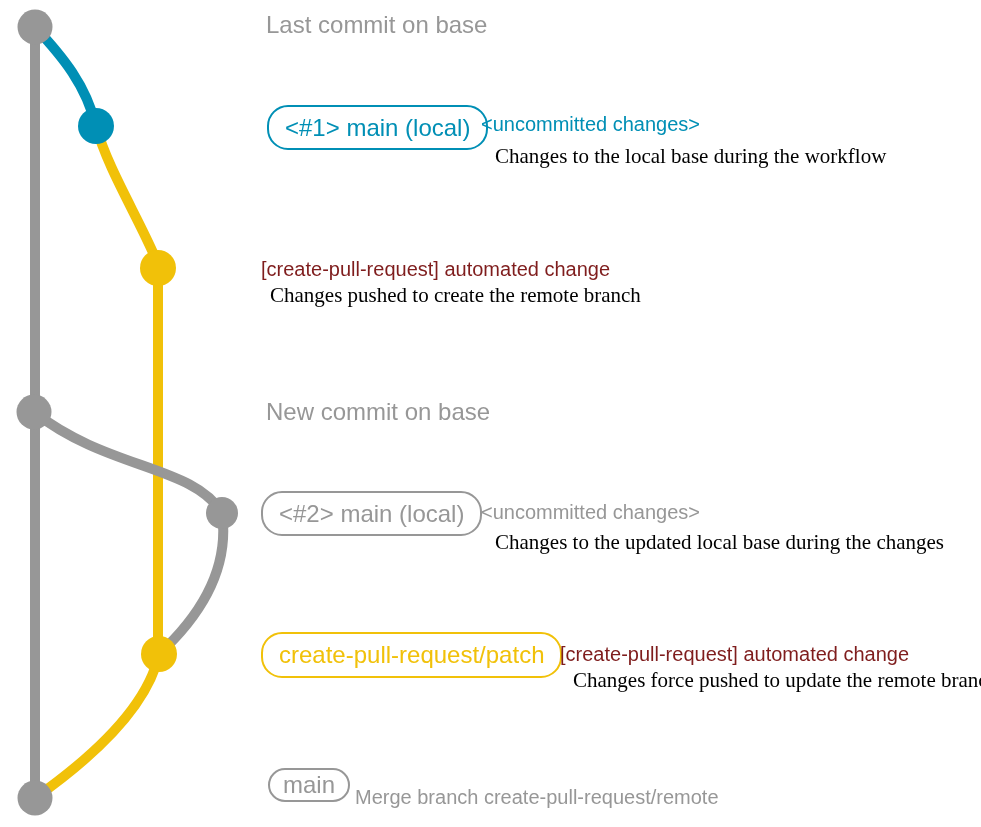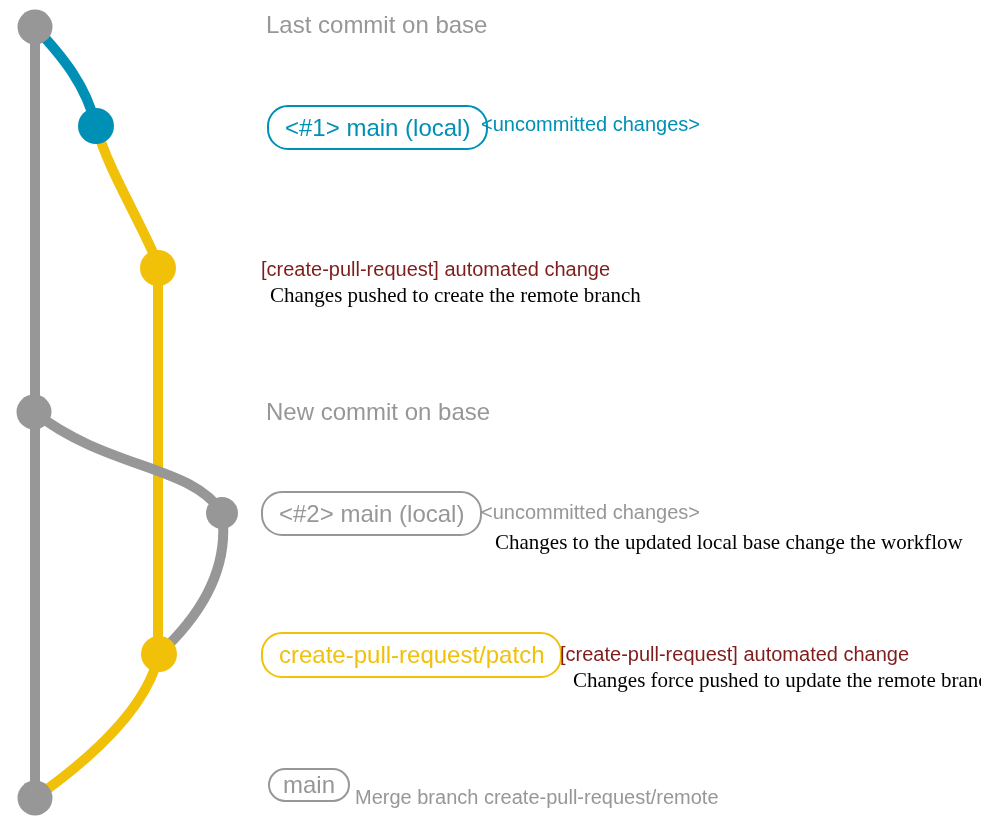--- a/index.html
+++ b/index.html
@@ -89,31 +89,32 @@
     <circle cx="151" cy="654" r="18" fill="#f1c109"></circle>
     <circle cx="27" cy="798" r="17.5" fill="#979797"></circle>
   </svg>
 
   <div class="abs annotation" style="left:258px; top:12px;">Last commit on base</div>
 
   <div class="abs tag blue" style="left:259px; top:105px;">
     <span>&lt;#1&gt; main (local)</span>
   </div>
   <div class="abs title blue" style="left:473px; top:111px;">&lt;uncommitted changes&gt;</div>
+  <div class="abs msg" style="left:487px; top:144px;">Changes to the local base during the workflow</div>
 
   <div class="abs title yellow" style="left:253px; top:256px;">[create-pull-request] automated change</div>
   <div class="abs annotation" style="left:258px; top:399px;">New commit on base</div>
 
   <div class="abs msg" style="left:262px; top:283px;">Changes pushed to create the remote branch</div>
 
   <div class="abs tag gray" style="left:253px; top:491px;">
     <span>&lt;#2&gt; main (local)</span>
   </div>
   <div class="abs title gray" style="left:473px; top:499px;">&lt;uncommitted changes&gt;</div>
-  <div class="abs msg" style="left:487px; top:530px;">Changes to the updated local base change the workflow</div>
+  <div class="abs msg" style="left:487px; top:530px;">Changes to the updated local base during the changes</div>
 
   <div class="abs tag yellow" style="left:253px; top:632px; height:46px;">
     <span>create-pull-request/patch</span>
   </div>
   <div class="abs title yellow" style="left:552px; top:641px;">[create-pull-request] automated change</div>
   <div class="abs msg" style="left:565px; top:668px;">Changes force pushed to update the remote branch</div>
 
   <div class="abs tag gray small" style="left:260px; top:768px;">
     <span>main</span>
   </div>

